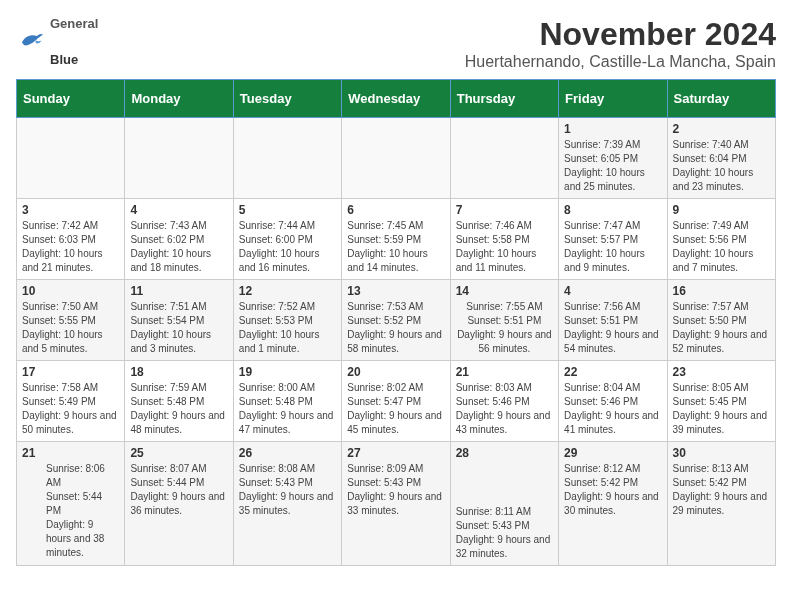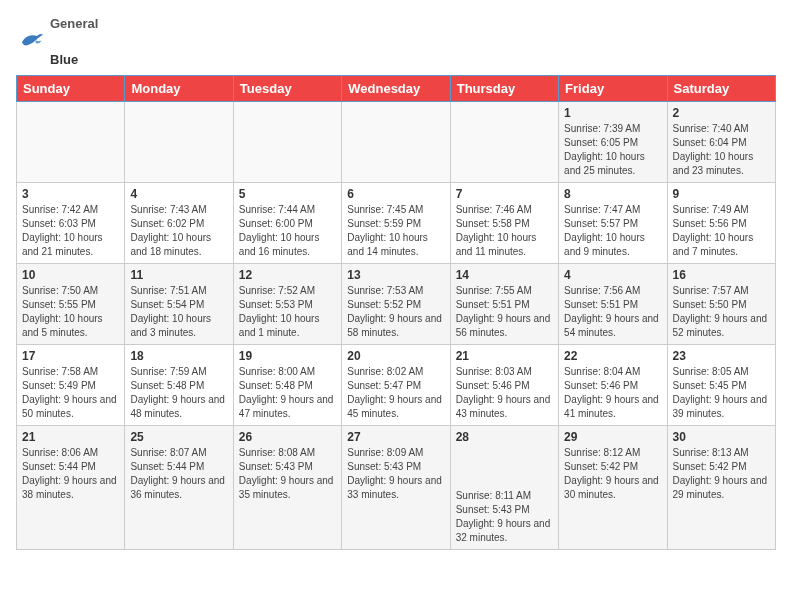--- a/index.html
+++ b/index.html
@@ -46,24 +46,24 @@
     .calendar-subtitle {
       font-size: 16px;
       color: #555;
     }
     table {
       width: 100%;
       border-collapse: collapse;
       table-layout: fixed;
     }
     thead tr th {
-      background-color: #ef4444;
+      background-color: #15803d;
       color: #fff;
       text-align: left;
-      padding: 5px 6px;
+      padding: 11px 6px;
       font-size: 13px;
       border: 1px solid #5a9ad0;
     }
     tbody tr td {
       vertical-align: top;
       padding: 4px 5px;
       border: 1px solid #ccc;
       font-size: 10.5px;
       color: #333;
       background: #fff;
@@ -97,20 +97,24 @@
   <div class="logo">
     <svg class="logo-bird" viewBox="0 0 40 40">
       <path d="M8,20 Q15,8 28,12 Q32,8 36,10 Q30,14 26,18 Q22,22 16,24 Q10,26 8,20Z" fill="#3a7abf"></path>
       <path d="M26,18 Q30,20 34,18 Q32,22 28,22 Q26,22 26,18Z" fill="#5a9ad0"></path>
     </svg>
     <div class="logo-text">
       <span>General</span>
       <span>Blue</span>
     </div>
   </div>
+  <div class="title-block">
+    <div class="calendar-title">November 2024</div>
+    <div class="calendar-subtitle">Huertahernando, Castille-La Mancha, Spain</div>
+  </div>
 </div>
 
 <table>
   <thead>
     <tr id="header-row">
         <th>Sunday</th>
         <th>Monday</th>
         <th>Tuesday</th>
         <th>Wednesday</th>
         <th>Thursday</th>
@@ -202,21 +206,21 @@
 Daylight: 10 hours and 1 minute.</div>
         </td>
         <td>
           <span class="day-number">13</span>
           <div class="day-info" style="white-space: pre-line;">Sunrise: 7:53 AM
 Sunset: 5:52 PM
 Daylight: 9 hours and 58 minutes.</div>
         </td>
         <td>
           <span class="day-number">14</span>
-          <div class="day-info" style="white-space: pre-line;">Sunrise: 7:55 AM
+          <div class="day-info" style="white-space: pre-line; text-align: center;">Sunrise: 7:55 AM
 Sunset: 5:51 PM
 Daylight: 9 hours and 56 minutes.</div>
         </td>
         <td>
           <span class="day-number">4</span>
           <div class="day-info" style="white-space: pre-line;">Sunrise: 7:56 AM
 Sunset: 5:51 PM
 Daylight: 9 hours and 54 minutes.</div>
         </td>
         <td>
@@ -266,21 +270,21 @@
         <td>
           <span class="day-number">23</span>
           <div class="day-info" style="white-space: pre-line;">Sunrise: 8:05 AM
 Sunset: 5:45 PM
 Daylight: 9 hours and 39 minutes.</div>
         </td>
       </tr>
       <tr>
         <td>
           <span class="day-number">21</span>
-          <div class="day-info" style="white-space: pre-line;">Sunrise: 8:06 AM
+          <div class="day-info" style="white-space: pre-line; margin-left: 24px;">Sunrise: 8:06 AM
 Sunset: 5:44 PM
 Daylight: 9 hours and 38 minutes.</div>
         </td>
         <td>
           <span class="day-number">25</span>
           <div class="day-info" style="white-space: pre-line;">Sunrise: 8:07 AM
 Sunset: 5:44 PM
 Daylight: 9 hours and 36 minutes.</div>
         </td>
         <td>

